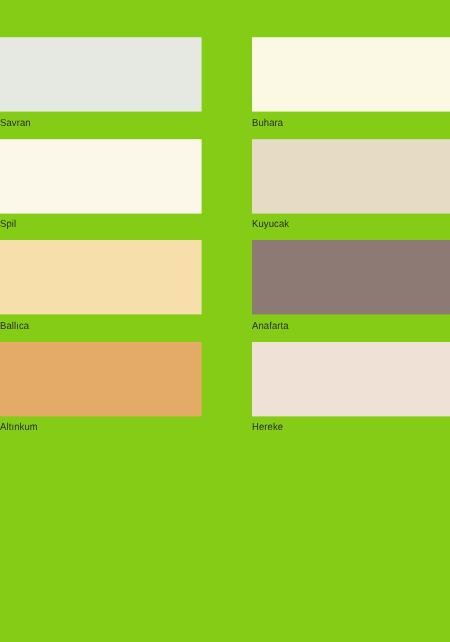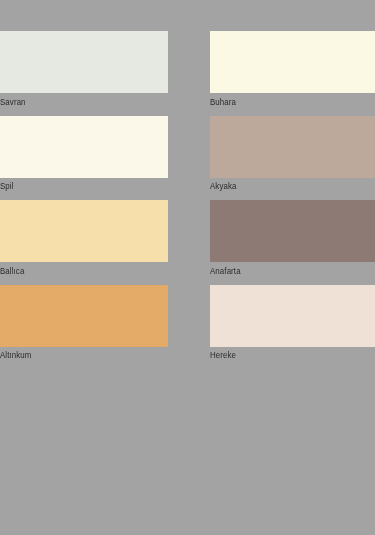--- a/index.html
+++ b/index.html
@@ -13,21 +13,21 @@
 
   body {
     font-family:"Liberation Sans", sans-serif;
     -webkit-font-smoothing:antialiased;
   }
 
   #page {
     position:relative;
     width:375px;
     height:535px;
-    background:#a3a3a3;
+    background:#84cc16;
   }
 
   .grid {
     position:absolute;
     left:0;
     top:31px;
     width:375px;
   }
 
   .col {
@@ -85,22 +85,22 @@
         <span class="label">Altınkum</span>
       </div>
     </div>
 
     <div class="col col-right">
       <div class="cell">
         <span class="swatch" style="background-color: rgb(251, 248, 228);"></span>
         <span class="label">Buhara</span>
       </div>
       <div class="cell">
-        <span class="swatch" style="background-color: rgb(189, 169, 155);"></span>
-        <span class="label">Akyaka</span>
+        <span class="swatch" style="background-color: rgb(230, 220, 198);"></span>
+        <span class="label">Kuyucak</span>
       </div>
       <div class="cell">
         <span class="swatch" style="background-color: rgb(141, 122, 116);"></span>
         <span class="label">Anafarta</span>
       </div>
       <div class="cell">
         <span class="swatch" style="background-color: rgb(239, 225, 213);"></span>
         <span class="label">Hereke</span>
       </div>
     </div>

